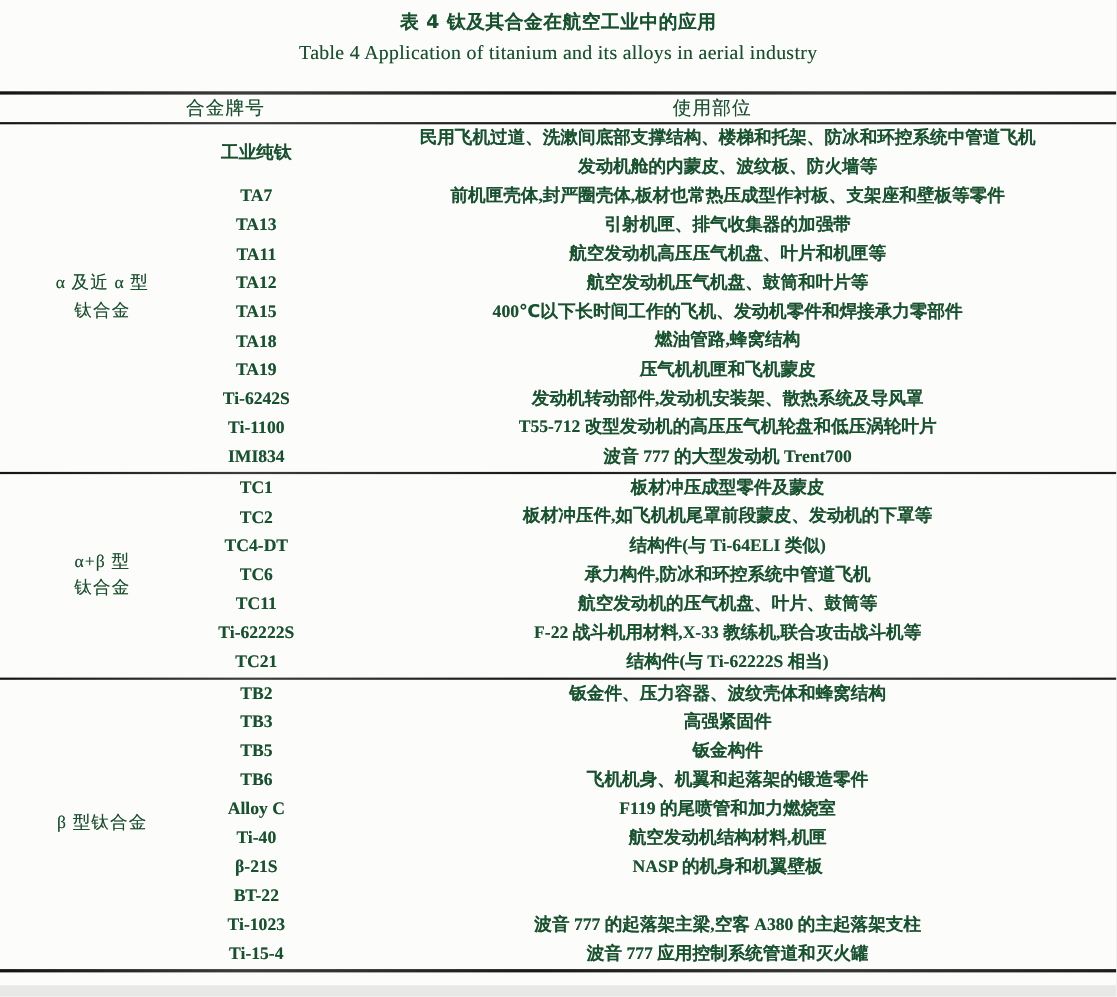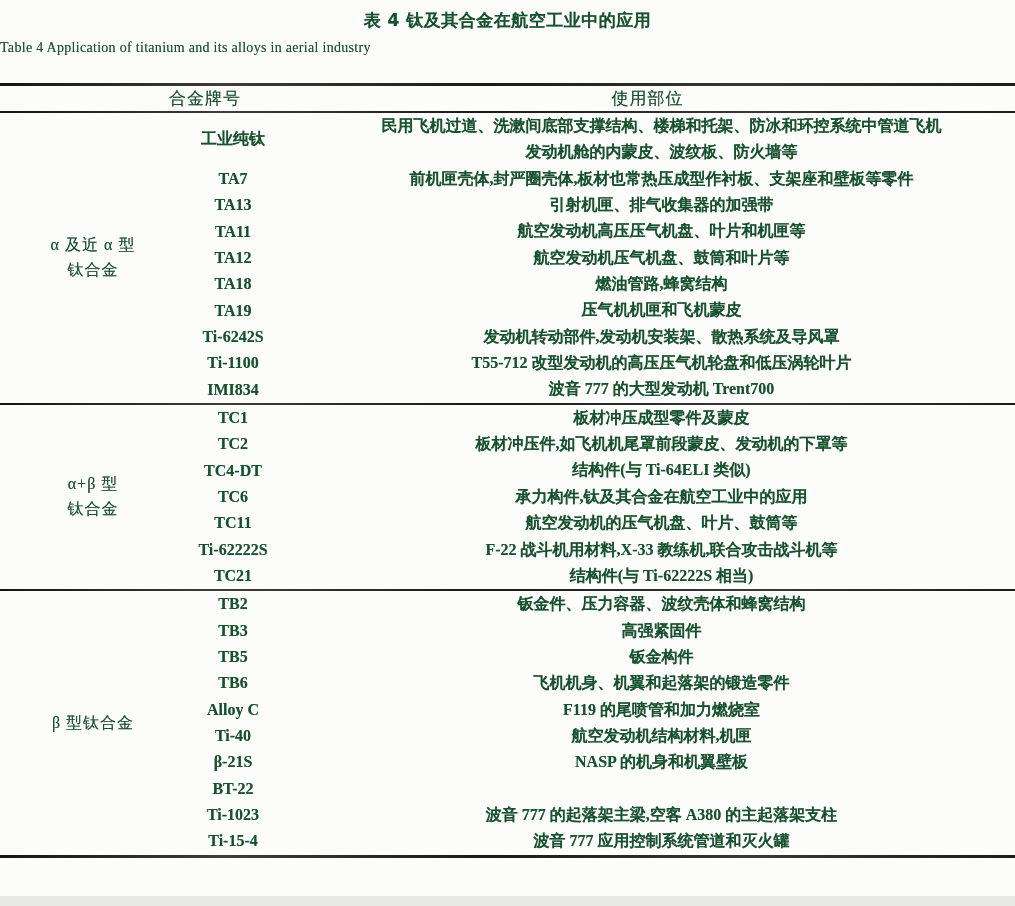--- a/index.html
+++ b/index.html
@@ -22,22 +22,23 @@
     padding-top: 9px;
     text-align: center;
     font-family: "DejaVu Sans", "Liberation Sans", sans-serif;
     font-weight: bold;
     font-size: 17px;
     line-height: 22px;
     letter-spacing: 0.5px;
   }
   .title-en {
     margin-top: 5px;
+    text-align: center;
     font-family: "Liberation Serif", "DejaVu Serif", serif;
-    font-size: 14px;
+    font-size: 18px;
     line-height: 24px;
     letter-spacing: 0.3px;
   }
   .ti-table { margin-top: 23px; }
   .rule {
     height: 2px;
     background: linear-gradient(90deg, #141414, #3d3d3d 22%, #191919 48%, #383838 74%, #1c1c1c);
   }
   .rule-thick { height: 3px; }
   .header-row {
@@ -105,20 +106,24 @@
             </div>
             <div class="row">
               <div class="col-alloy cell">TA11</div>
               <div class="col-usage cell">航空发动机高压压气机盘、叶片和机匣等</div>
             </div>
             <div class="row">
               <div class="col-alloy cell">TA12</div>
               <div class="col-usage cell">航空发动机压气机盘、鼓筒和叶片等</div>
             </div>
             <div class="row">
+              <div class="col-alloy cell">TA15</div>
+              <div class="col-usage cell">400℃以下长时间工作的飞机、发动机零件和焊接承力零部件</div>
+            </div>
+            <div class="row">
               <div class="col-alloy cell">TA18</div>
               <div class="col-usage cell">燃油管路,蜂窝结构</div>
             </div>
             <div class="row">
               <div class="col-alloy cell">TA19</div>
               <div class="col-usage cell">压气机机匣和飞机蒙皮</div>
             </div>
             <div class="row">
               <div class="col-alloy cell">Ti-6242S</div>
               <div class="col-usage cell">发动机转动部件,发动机安装架、散热系统及导风罩</div>
@@ -145,21 +150,21 @@
             <div class="row">
               <div class="col-alloy cell">TC2</div>
               <div class="col-usage cell">板材冲压件,如飞机机尾罩前段蒙皮、发动机的下罩等</div>
             </div>
             <div class="row">
               <div class="col-alloy cell">TC4-DT</div>
               <div class="col-usage cell">结构件(与 Ti-64ELI 类似)</div>
             </div>
             <div class="row">
               <div class="col-alloy cell">TC6</div>
-              <div class="col-usage cell">承力构件,钛及其合金在航空工业中的应用</div>
+              <div class="col-usage cell">承力构件,防冰和环控系统中管道飞机</div>
             </div>
             <div class="row">
               <div class="col-alloy cell">TC11</div>
               <div class="col-usage cell">航空发动机的压气机盘、叶片、鼓筒等</div>
             </div>
             <div class="row">
               <div class="col-alloy cell">Ti-62222S</div>
               <div class="col-usage cell">F-22 战斗机用材料,X-33 教练机,联合攻击战斗机等</div>
             </div>
             <div class="row">

